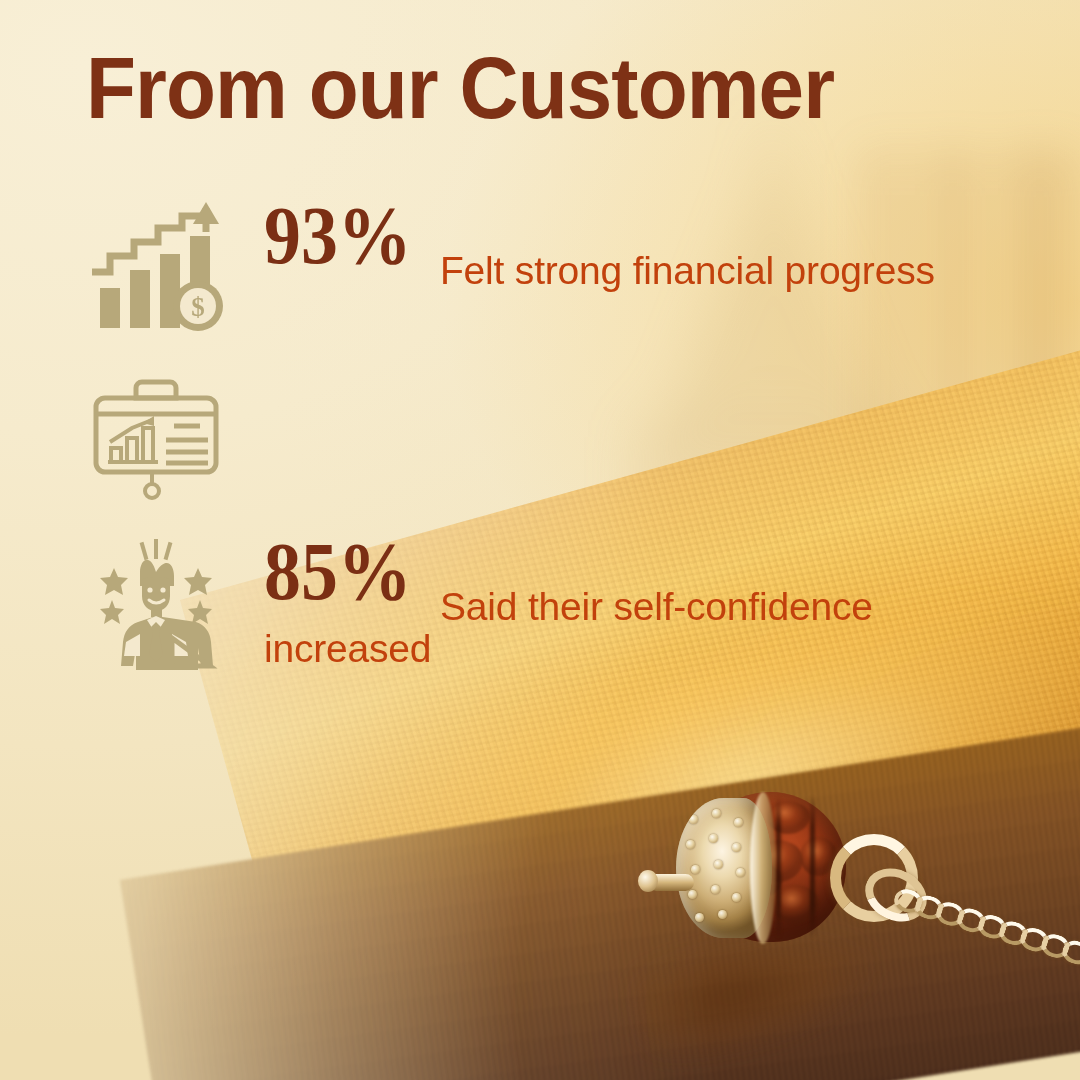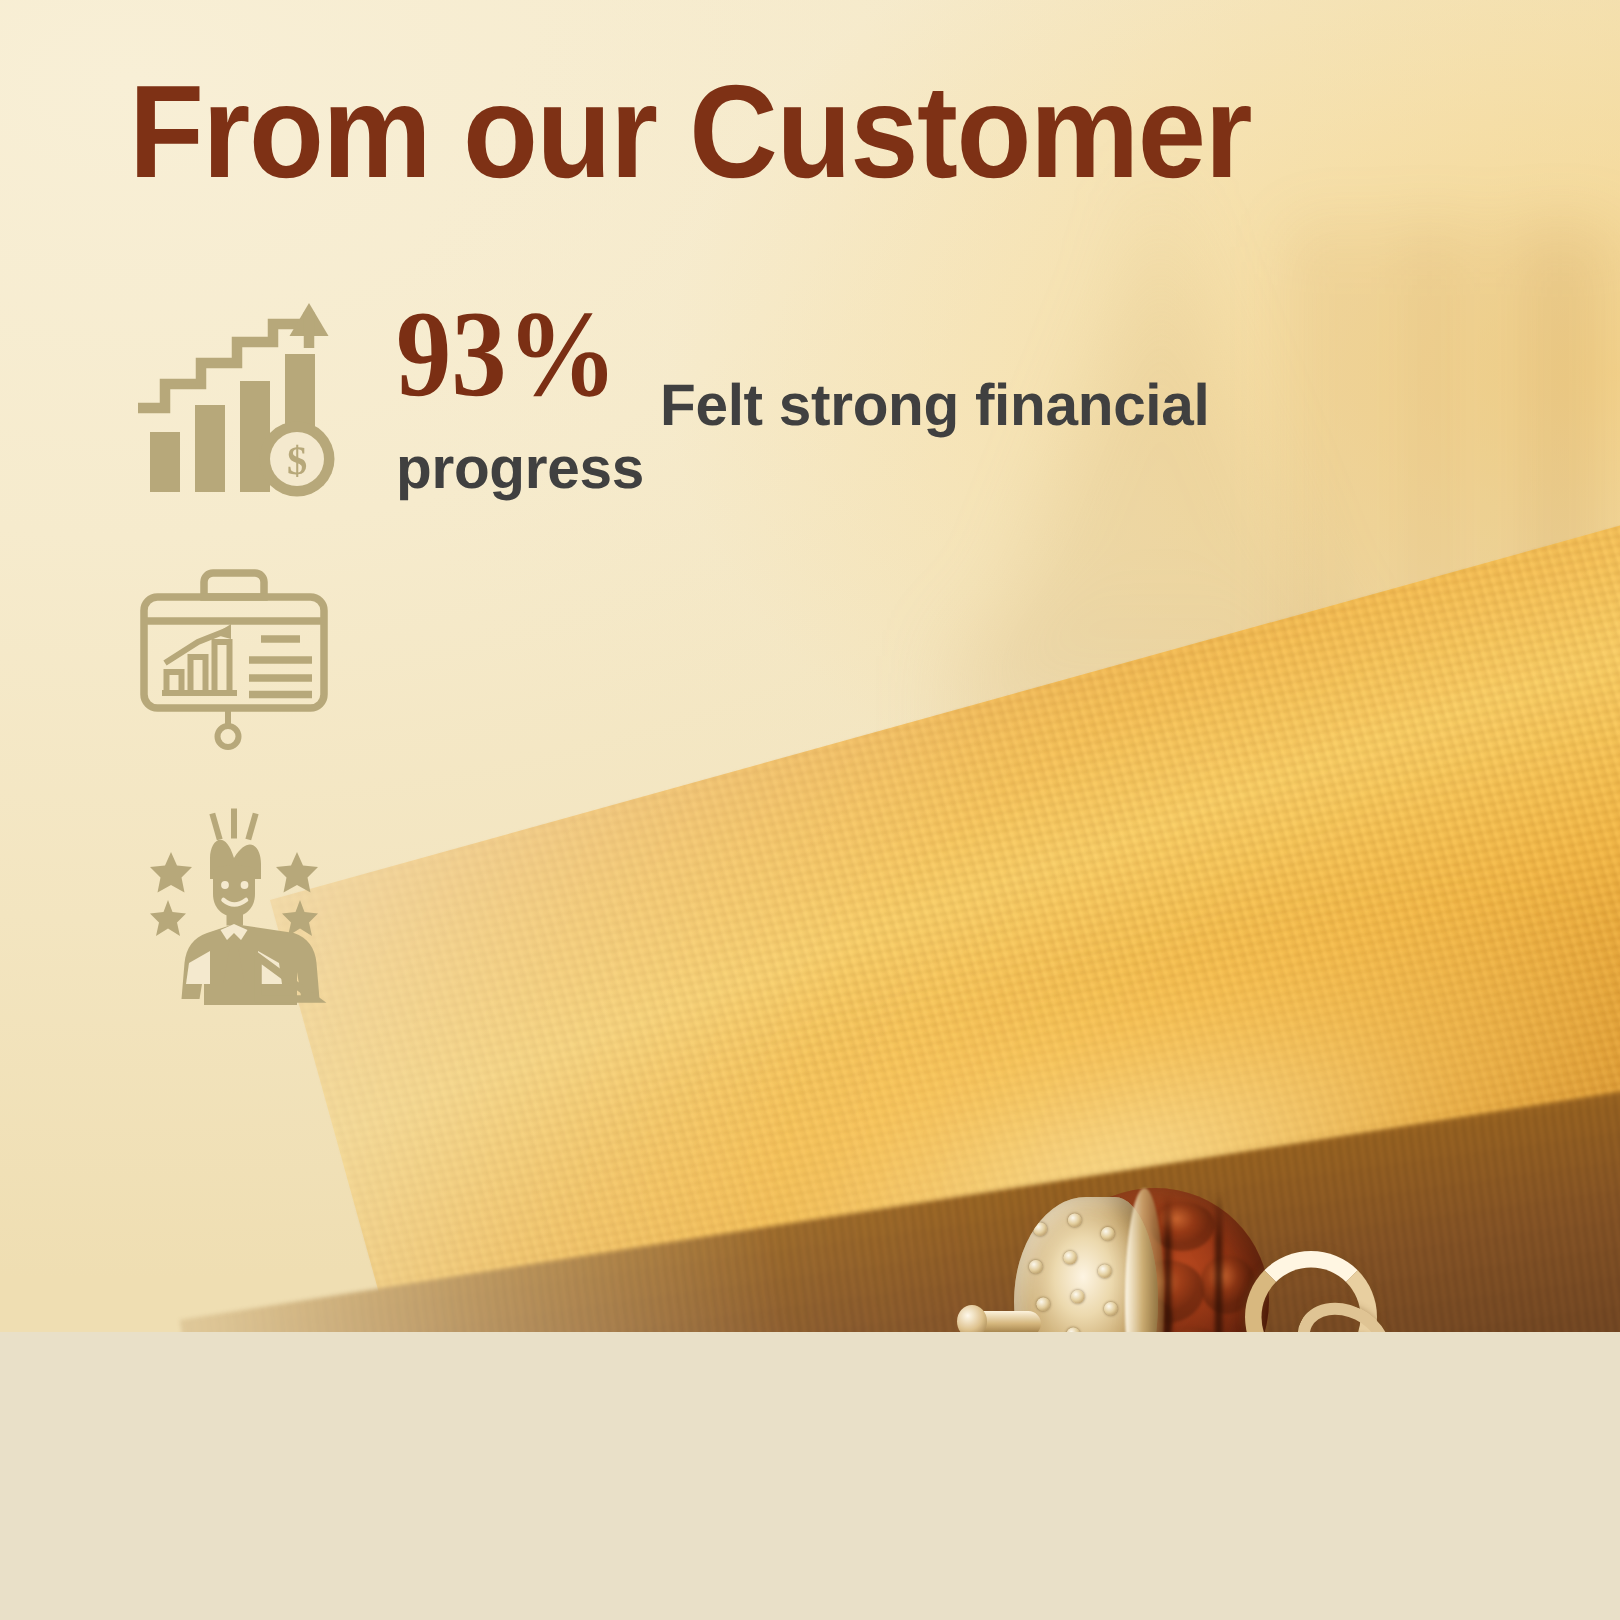--- a/index.html
+++ b/index.html
@@ -3,21 +3,21 @@
 <meta charset="utf-8">
 <style>
   html, body {
     margin: 0;
     padding: 0;
     background: #e9e0c8;
   }
   #poster {
     position: relative;
     width: 1080px;
-    height: 888px;
+    height: 1080px;
     overflow: hidden;
     background: #f6ecd2;
     font-family: "Liberation Sans", sans-serif;
     -webkit-font-smoothing: antialiased;
   }
 
   
   .bg-base {
     position: absolute;
     inset: 0;
@@ -352,24 +352,24 @@
     font-weight: 700;
     font-size: 82px;
     line-height: 0.92;
     color: #7b2f14;
     margin-right: 12px;
     transform: scaleX(0.90);
     transform-origin: left top;
   }
   .stat-label {
     font-family: "Liberation Sans Narrow", "Liberation Sans", sans-serif;
-    font-weight: 700;
+    font-weight: 400;
     font-size: 39px;
     line-height: 1.08;
-    color: #404040;
+    color: #c2410c;
     padding-top: 52px;
     letter-spacing: -0.2px;
   }
   .stat-label::after { content: ""; display: block; clear: both; }
 </style>
 </head>
 <body>
 
 <div id="poster">
 
@@ -543,17 +543,21 @@
             <path d="M70 78 l-9 4 l9 14 l9 -14 z" fill="#f4e9ce"></path>
 
             <path d="M70 84 l-5 5 l2 6 l-4 22 l7 7 l7 -7 l-4 -22 l2 -6 z"></path>
 
             <path d="M40 104 l14 -8 l0 22 l-16 0 z" fill="#f4e9ce"></path>
             <path d="M100 104 l-14 -8 l0 22 l16 0 z" fill="#f4e9ce"></path>
 
             <path d="M86 100 L124 128 L86 128 z" fill="none" stroke="currentColor" stroke-width="5"></path>
           </svg>
         </div>
+        <div class="stat-body">
+          <span class="stat-pct">85%</span>
+          <div class="stat-label">Said their self-confidence increased</div>
+        </div>
       </div>
 
     </div>
   </div>
 </div>
 
 </body></html>

